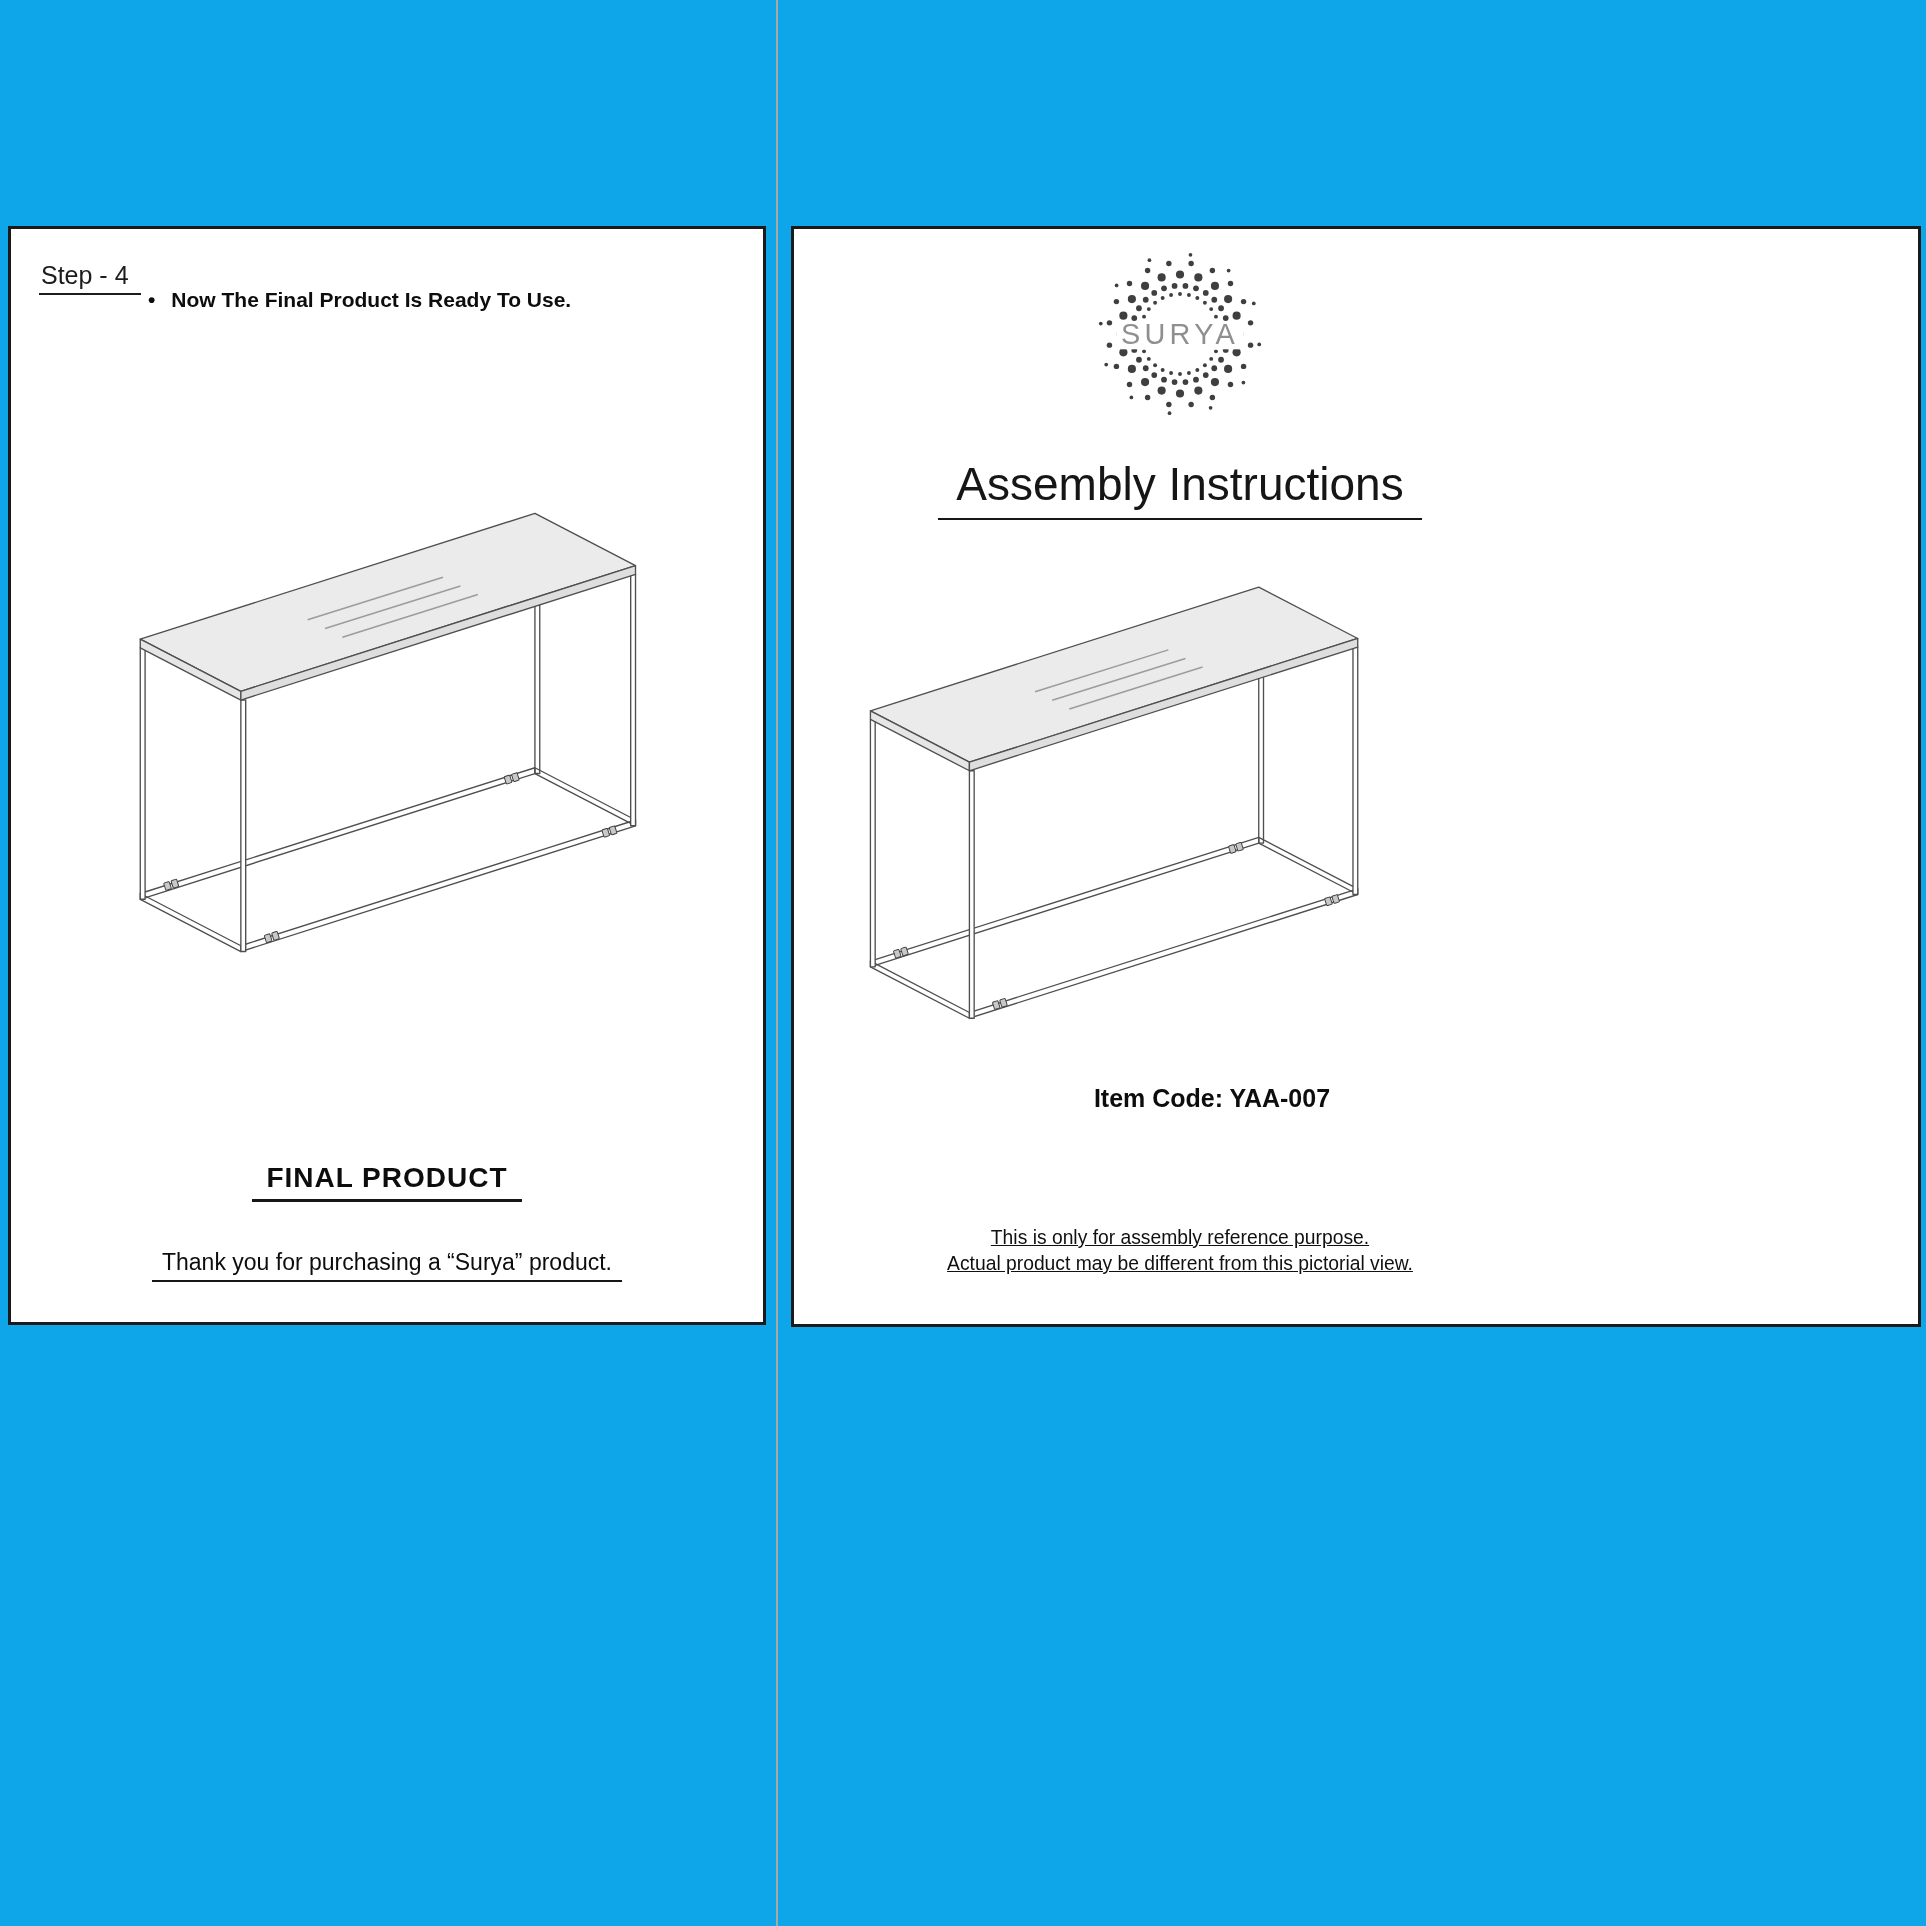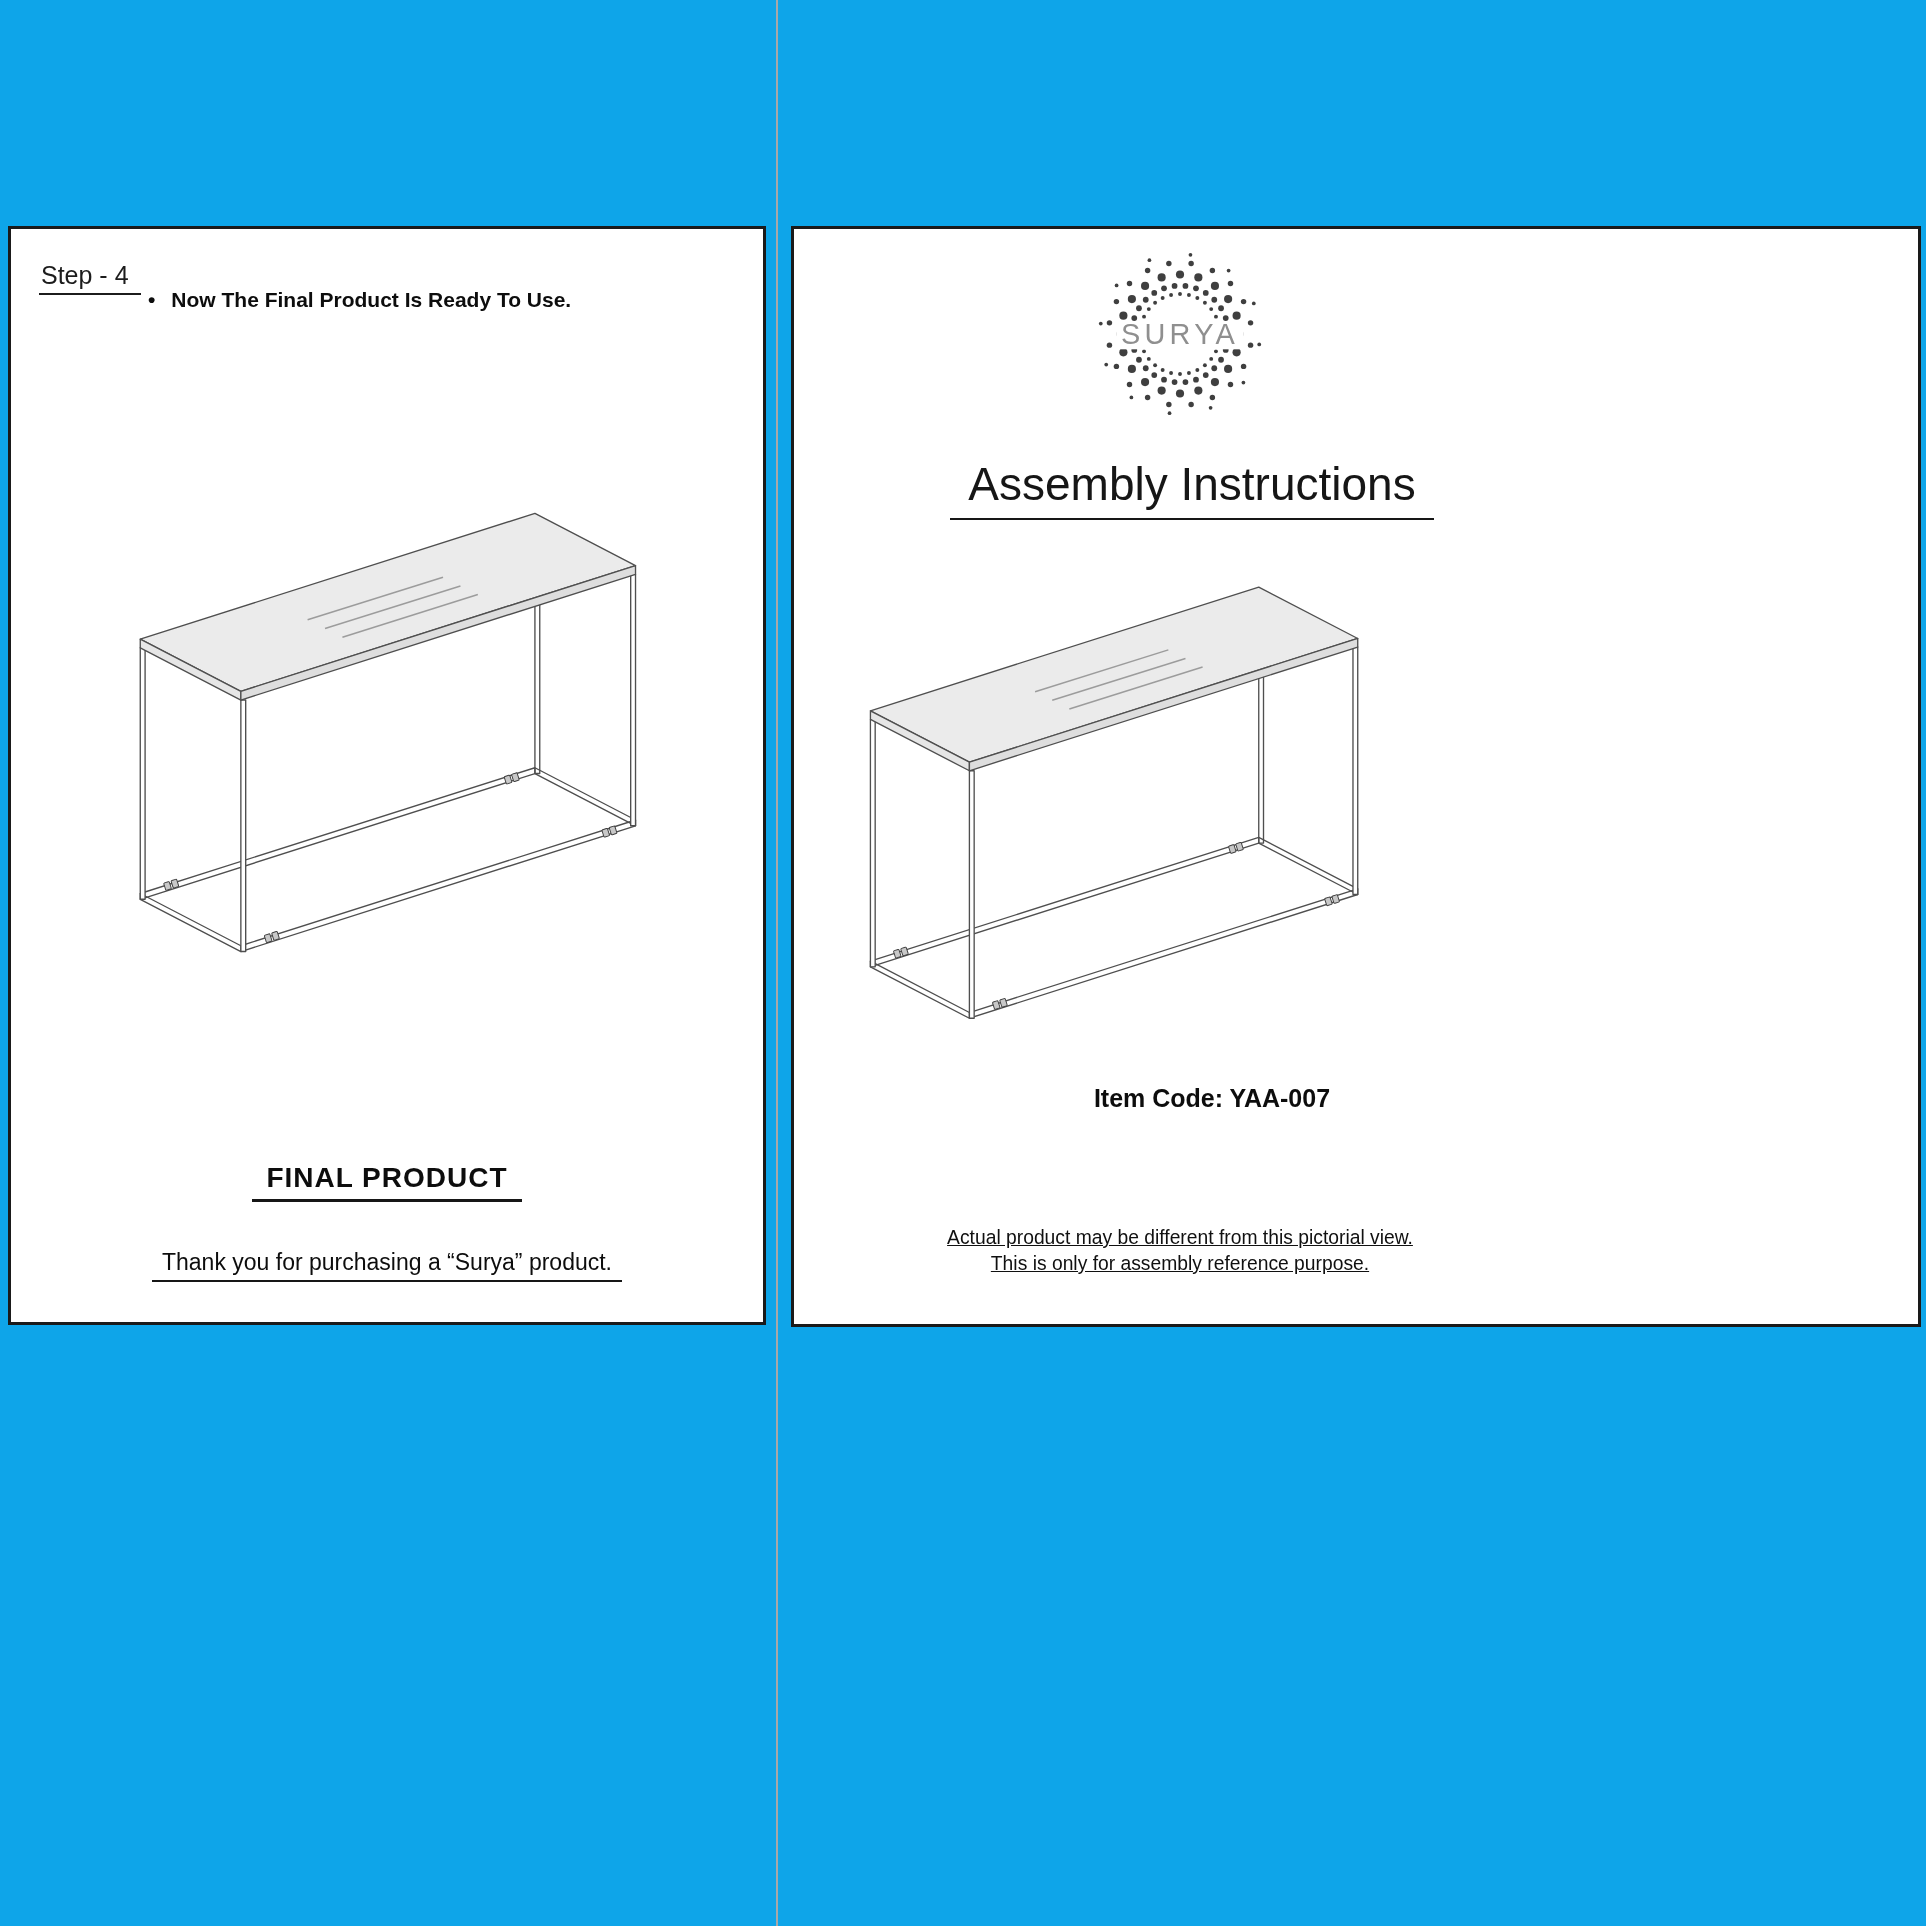--- a/index.html
+++ b/index.html
@@ -19,21 +19,21 @@
   .final-product{position:absolute;left:0;top:909px;width:100%;text-align:center;margin-top:24px;}
   .final-product span{display:inline-block;font-size:28px;font-weight:bold;letter-spacing:1px;
                       border-bottom:3px solid #161616;padding:0 14px 5px;color:#0d0d0d;}
   .thanks{position:absolute;left:0;top:1020px;width:100%;text-align:center;}
   .thanks span{display:inline-block;font-size:23px;font-weight:normal;
                border-bottom:2px solid #161616;padding:0 10px 4px;color:#0d0d0d;}
 
   
   .col{position:absolute;left:0;top:0;width:772px;height:100%;}
   .logo{position:absolute;left:301px;top:20px;width:170px;height:170px;}
-  .title-wrap{position:absolute;left:12px;top:228px;width:100%;text-align:center;text-decoration:underline;}
+  .title-wrap{position:absolute;left:0;top:228px;width:100%;text-align:center;text-decoration:underline;}
   .title-wrap span{display:inline-block;font-size:46px;font-weight:400;color:#161616;
                    border-bottom:2px solid #161616;padding:0 18px 7px;}
   .tbl-right{position:absolute;left:65px;top:339px;width:533px;height:495px;}
   .item-code{position:absolute;left:0;top:855px;width:100%;text-align:center;
              font-size:25px;font-weight:bold;color:#0d0d0d;margin-left:32px;}
   .disclaimer{position:absolute;left:0;top:996px;width:100%;text-align:center;
               font-size:19.3px;color:#101010;}
   .disclaimer .dh{font-weight:bold;font-size:20px;margin-bottom:4px;}
   .disclaimer .dl{text-decoration:underline;line-height:1.35;}
   .defs-holder{position:absolute;width:0;height:0;overflow:hidden;}
@@ -228,20 +228,20 @@
         <text x="100" y="112" text-anchor="middle" font-size="34" letter-spacing="5" fill="#8f8f8f" font-family="Liberation Sans, sans-serif">SURYA</text>
       </svg>
       <div class="title-wrap">
         <span>Assembly Instructions</span>
       </div>
       <svg class="tbl-right" viewBox="0 0 560 520">
         <use href="#tbl-sym"></use>
       </svg>
       <div class="item-code">Item Code: YAA-007</div>
       <div class="disclaimer">
+        <div class="dl">This is only for assembly reference purpose.</div>
         <div class="dl">Actual product may be different from this pictorial view.</div>
-        <div class="dl">This is only for assembly reference purpose.</div>
       </div>
     </div>
   </div>
 
 </div>
 
 
 </body></html>

